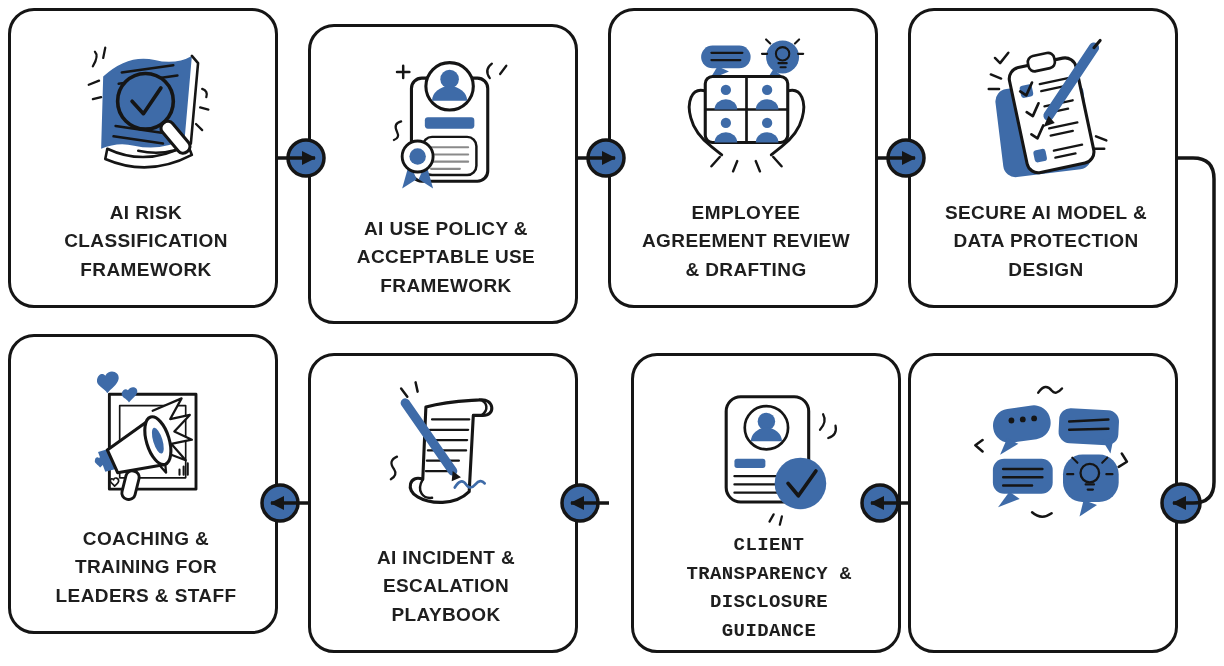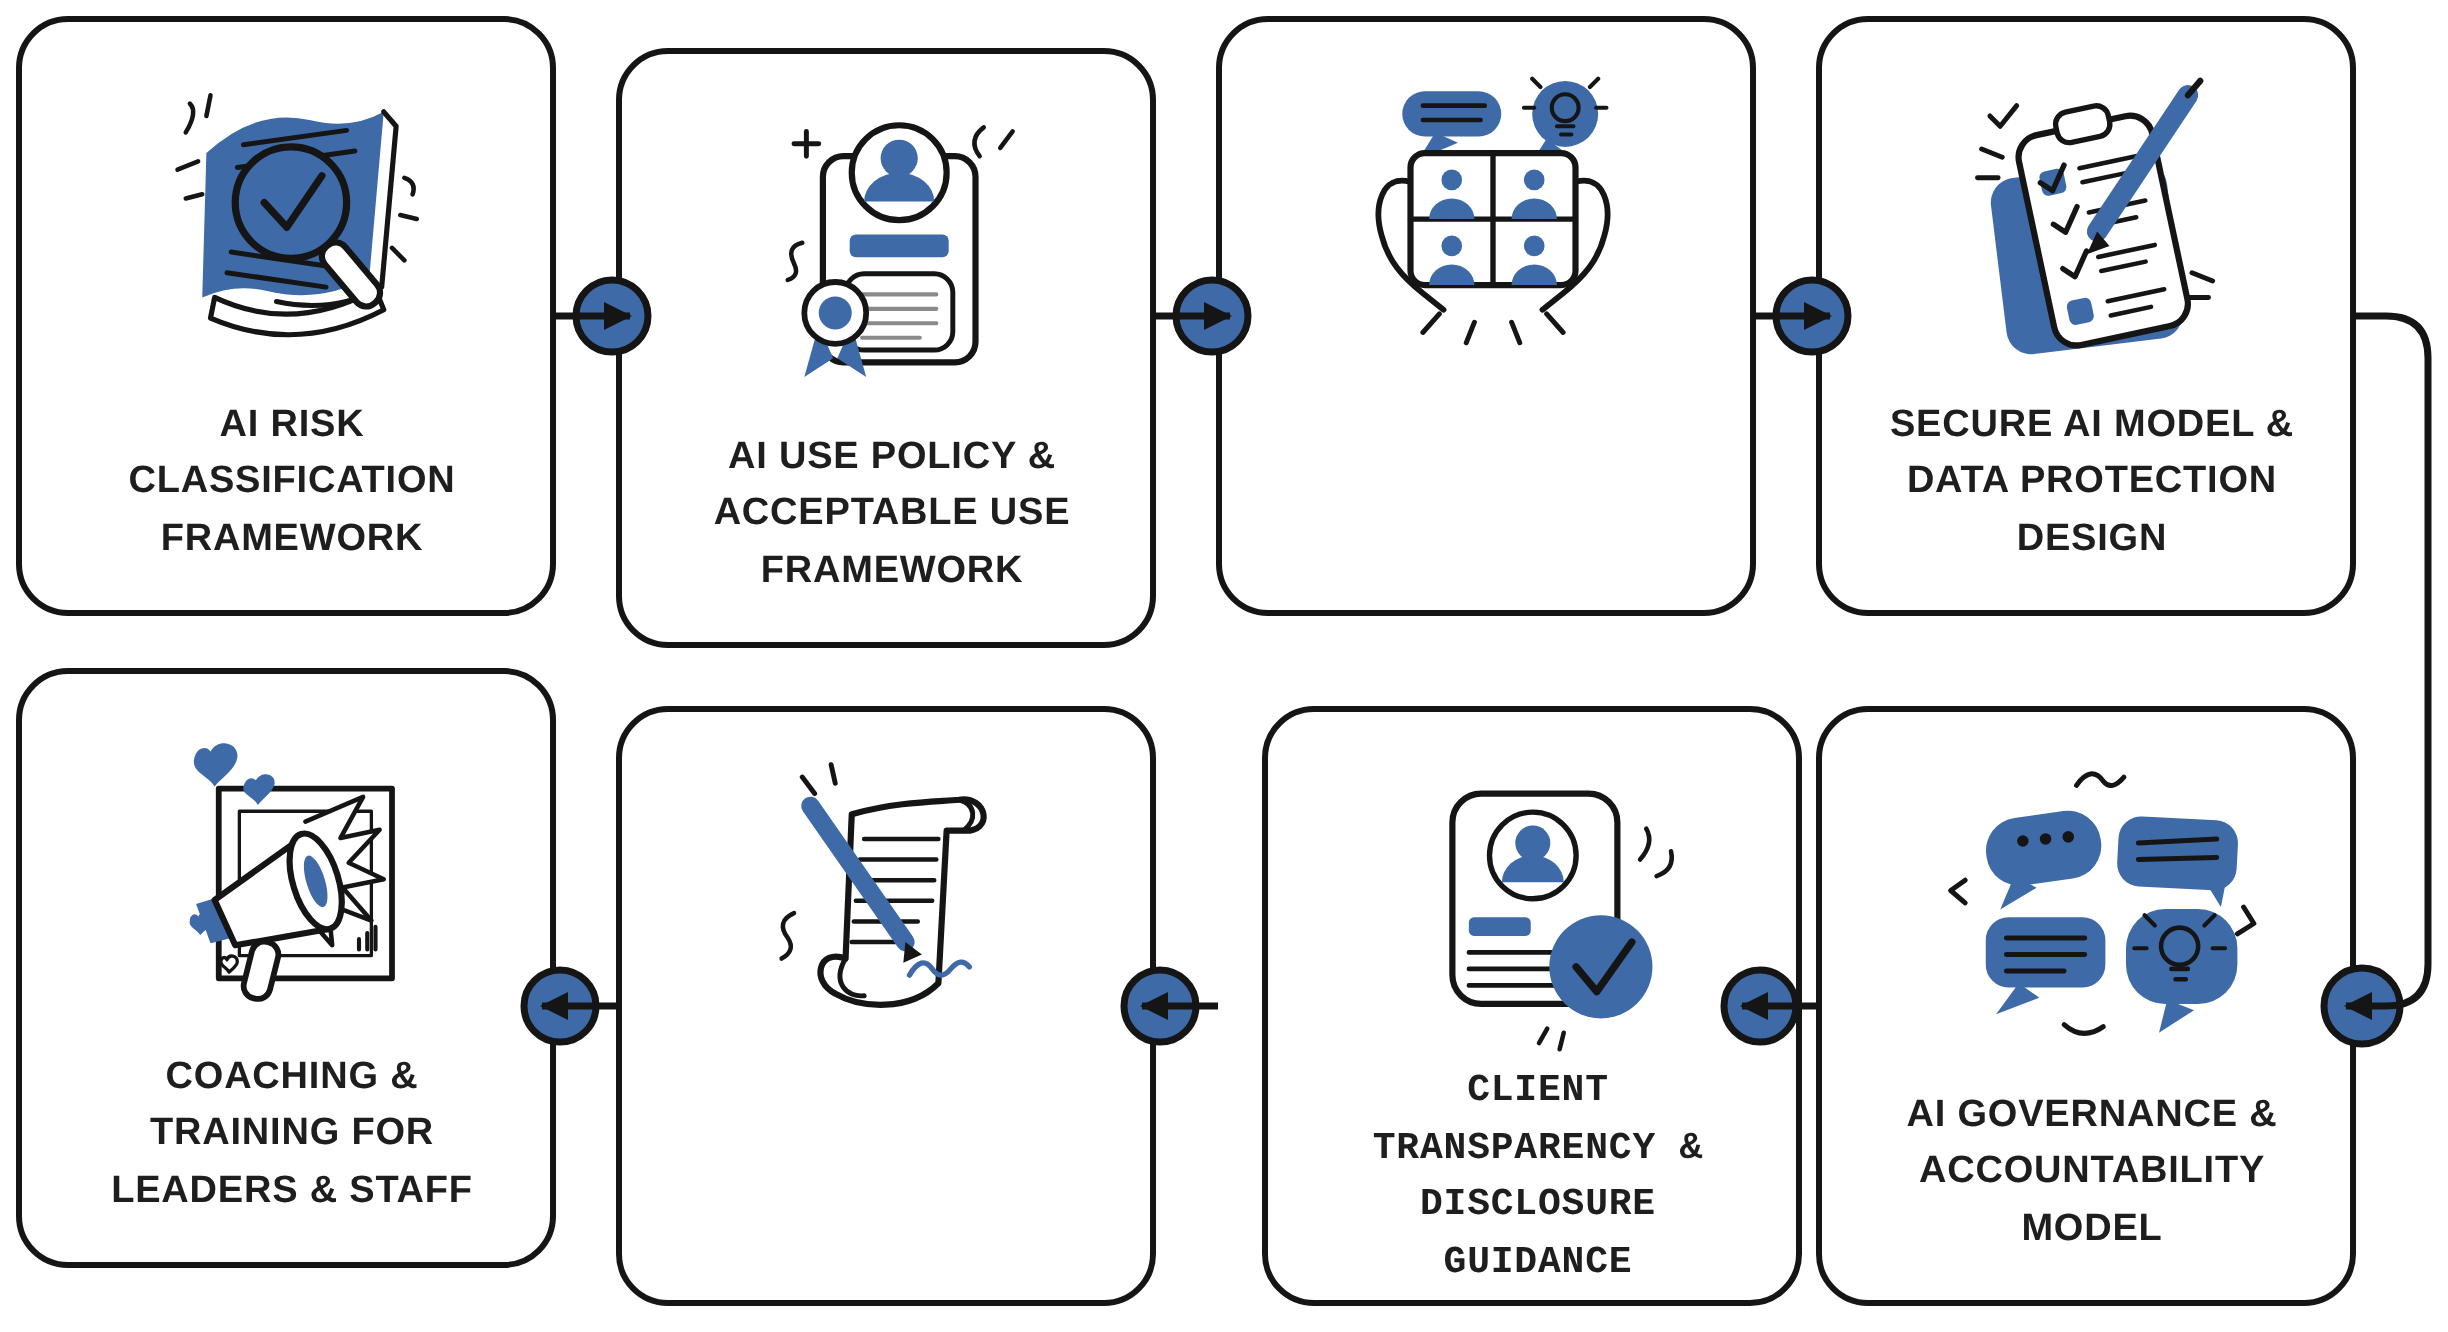--- a/index.html
+++ b/index.html
@@ -133,20 +133,25 @@
               <path d="M89 76 a11 10 0 0 1 22 0 z"></path>
             <circle cx="60" cy="89" r="5"></circle>
               <path d="M49 108 a11 10 0 0 1 22 0 z"></path>
             <circle cx="100" cy="89" r="5"></circle>
               <path d="M89 108 a11 10 0 0 1 22 0 z"></path>
           </g>
           <path d="M54 122 l-8 9 M71 126 l-4 10 M89 126 l4 10 M106 122 l8 9" stroke-width="2.4"></path>
         </g>
       </svg>
     </div>
+    <div class="label-wrap">
+      <div class="card-label">EMPLOYEE
+AGREEMENT REVIEW
+&amp; DRAFTING</div>
+    </div>
   </div>
 
   <div class="card" style="left:908px;top:8px;">
     <div class="icon-box">
       <svg width="165" height="155" viewBox="0 0 160 150">
         <g fill="none" stroke="var(--ink)" stroke-width="3" stroke-linecap="round" stroke-linejoin="round">
           <rect x="34" y="52" width="86" height="86" rx="12" fill="var(--blue)" stroke="none" transform="rotate(-7 77 95)"></rect>
           <g transform="rotate(-12 83 82)">
             <rect x="52" y="30" width="66" height="104" rx="11" fill="#fff"></rect>
             <rect x="73" y="22" width="26" height="15" rx="6" fill="#fff" stroke-width="2.6"></rect>
@@ -211,20 +216,25 @@
           <path d="M57 100 C50 112 58 119 66 118" stroke-width="2.4"></path>
           <path d="M66 42 H102 M64 52 H101 M63 62 H100 M62 72 H99 M61 82 H92 M60 92 H86" stroke-width="2.2"></path>
           <path d="M40 26 L86 92" stroke="var(--blue)" stroke-width="9"></path>
           <path d="M86 92 l-1 10 9 -4 z" fill="var(--ink)" stroke="none"></path>
           <path d="M42 20 l-6 -8 M52 15 l-2 -9" stroke-width="2.4"></path>
           <path d="M32 78 q-9 4 -3 12 q4 6 -3 10" stroke-width="2.2"></path>
           <path d="M88 108 q6 -10 11 -3 q4 6 9 0 q5 -6 9 -1" stroke="var(--blue)" stroke-width="2.6"></path>
         </g>
       </svg>
     </div>
+    <div class="label-wrap">
+      <div class="card-label">AI INCIDENT &amp;
+ESCALATION
+PLAYBOOK</div>
+    </div>
   </div>
 
   <div class="card" style="left:631px;top:353px;font-family:Liberation Mono, monospace;">
     <div class="icon-box">
       <svg width="165" height="155" viewBox="0 0 160 150">
         <g fill="none" stroke="var(--ink)" stroke-width="3" stroke-linecap="round" stroke-linejoin="round">
           <rect x="38" y="20" width="80" height="102" rx="14" fill="#fff"></rect>
           <circle cx="77" cy="50" r="21" stroke-width="2.6"></circle>
           <circle cx="77" cy="44" r="8.5" fill="var(--blue)" stroke="none"></circle>
           <path d="M62 63 a15 13 0 0 1 30 0 z" fill="var(--blue)" stroke="none"></path>
@@ -272,25 +282,20 @@
           </g>
           <circle cx="122" cy="94" r="9" stroke-width="2.2"></circle>
           <path d="M118 105 h8 M120 110 h5" stroke-width="2.2"></path>
           <path d="M110 84 l-5 -5 M134 84 l5 -5 M106 95 h-6 M138 95 h6" stroke-width="2"></path>
           <path d="M72 16 q7 -10 13 -2 q4 5 10 -2" stroke-width="2.4"></path>
           <path d="M18 62 l-7 5 7 6 M150 88 l8 -5 -5 -8" stroke-width="2.4"></path>
           <path d="M66 132 q9 8 19 1" stroke-width="2.4"></path>
         </g>
       </svg>
     </div>
-    <div class="label-wrap">
-      <div class="card-label">AI GOVERNANCE &amp;
-ACCOUNTABILITY
-MODEL</div>
-    </div>
   </div>
 
   <svg class="connectors" width="1224" height="666" viewBox="0 0 1224 666">
     <defs>
       <marker id="ah" markerUnits="userSpaceOnUse" markerWidth="16" markerHeight="16" refX="13" refY="7" orient="auto">
         <path class="arrowhead" d="M0 0 L14 7 L0 14 Z"></path>
       </marker>
     </defs>
 
     <circle class="node" cx="306" cy="158" r="18"></circle>

